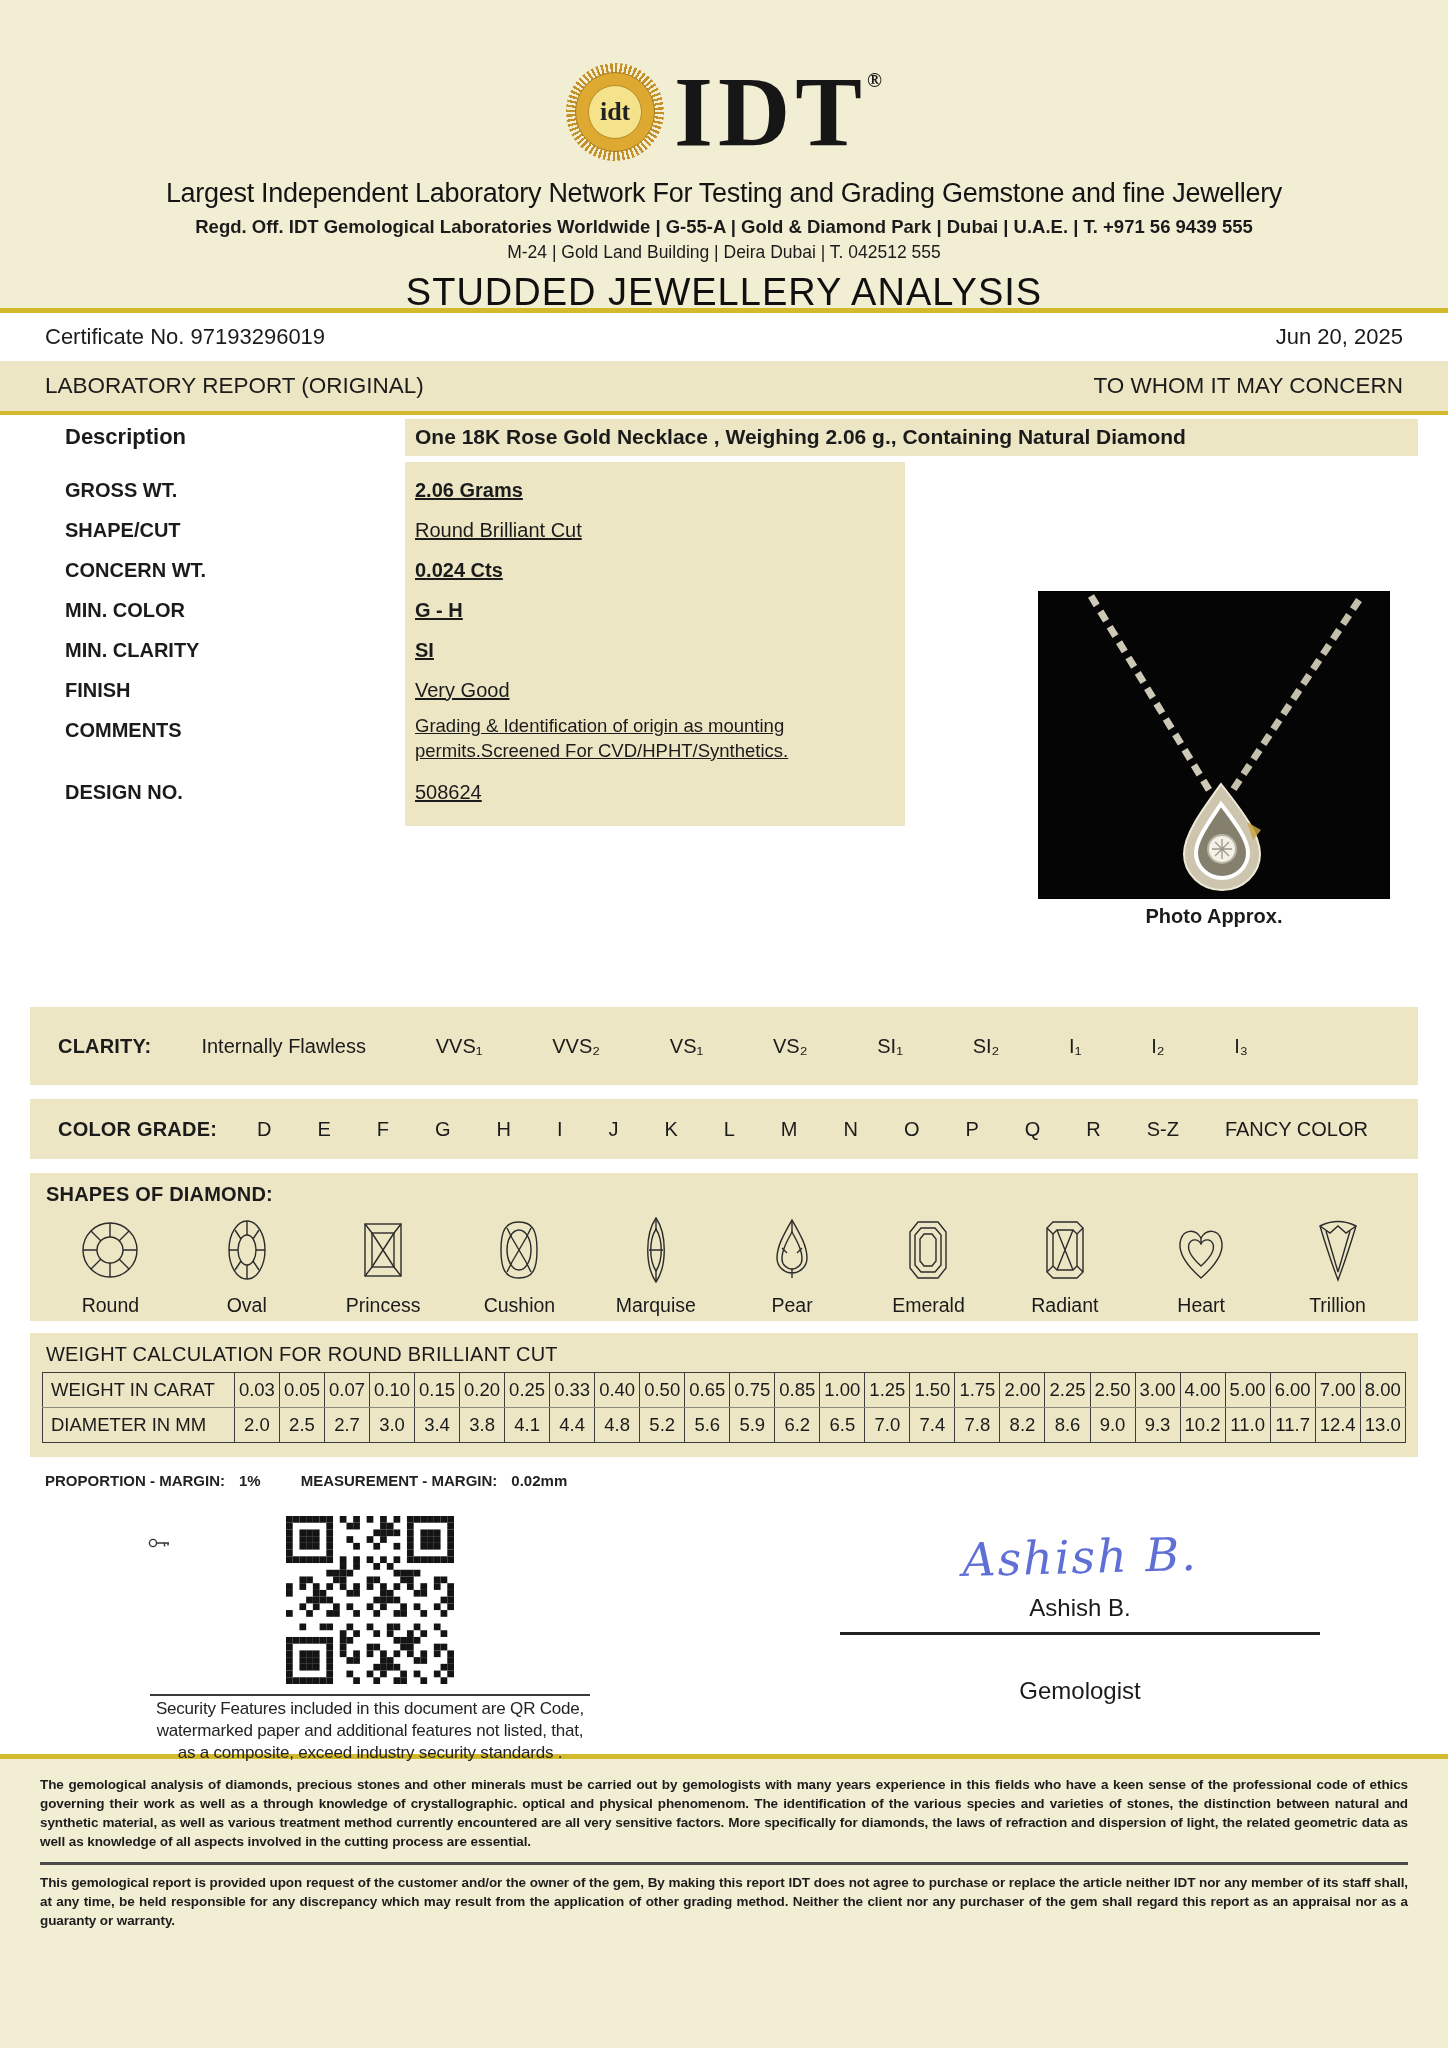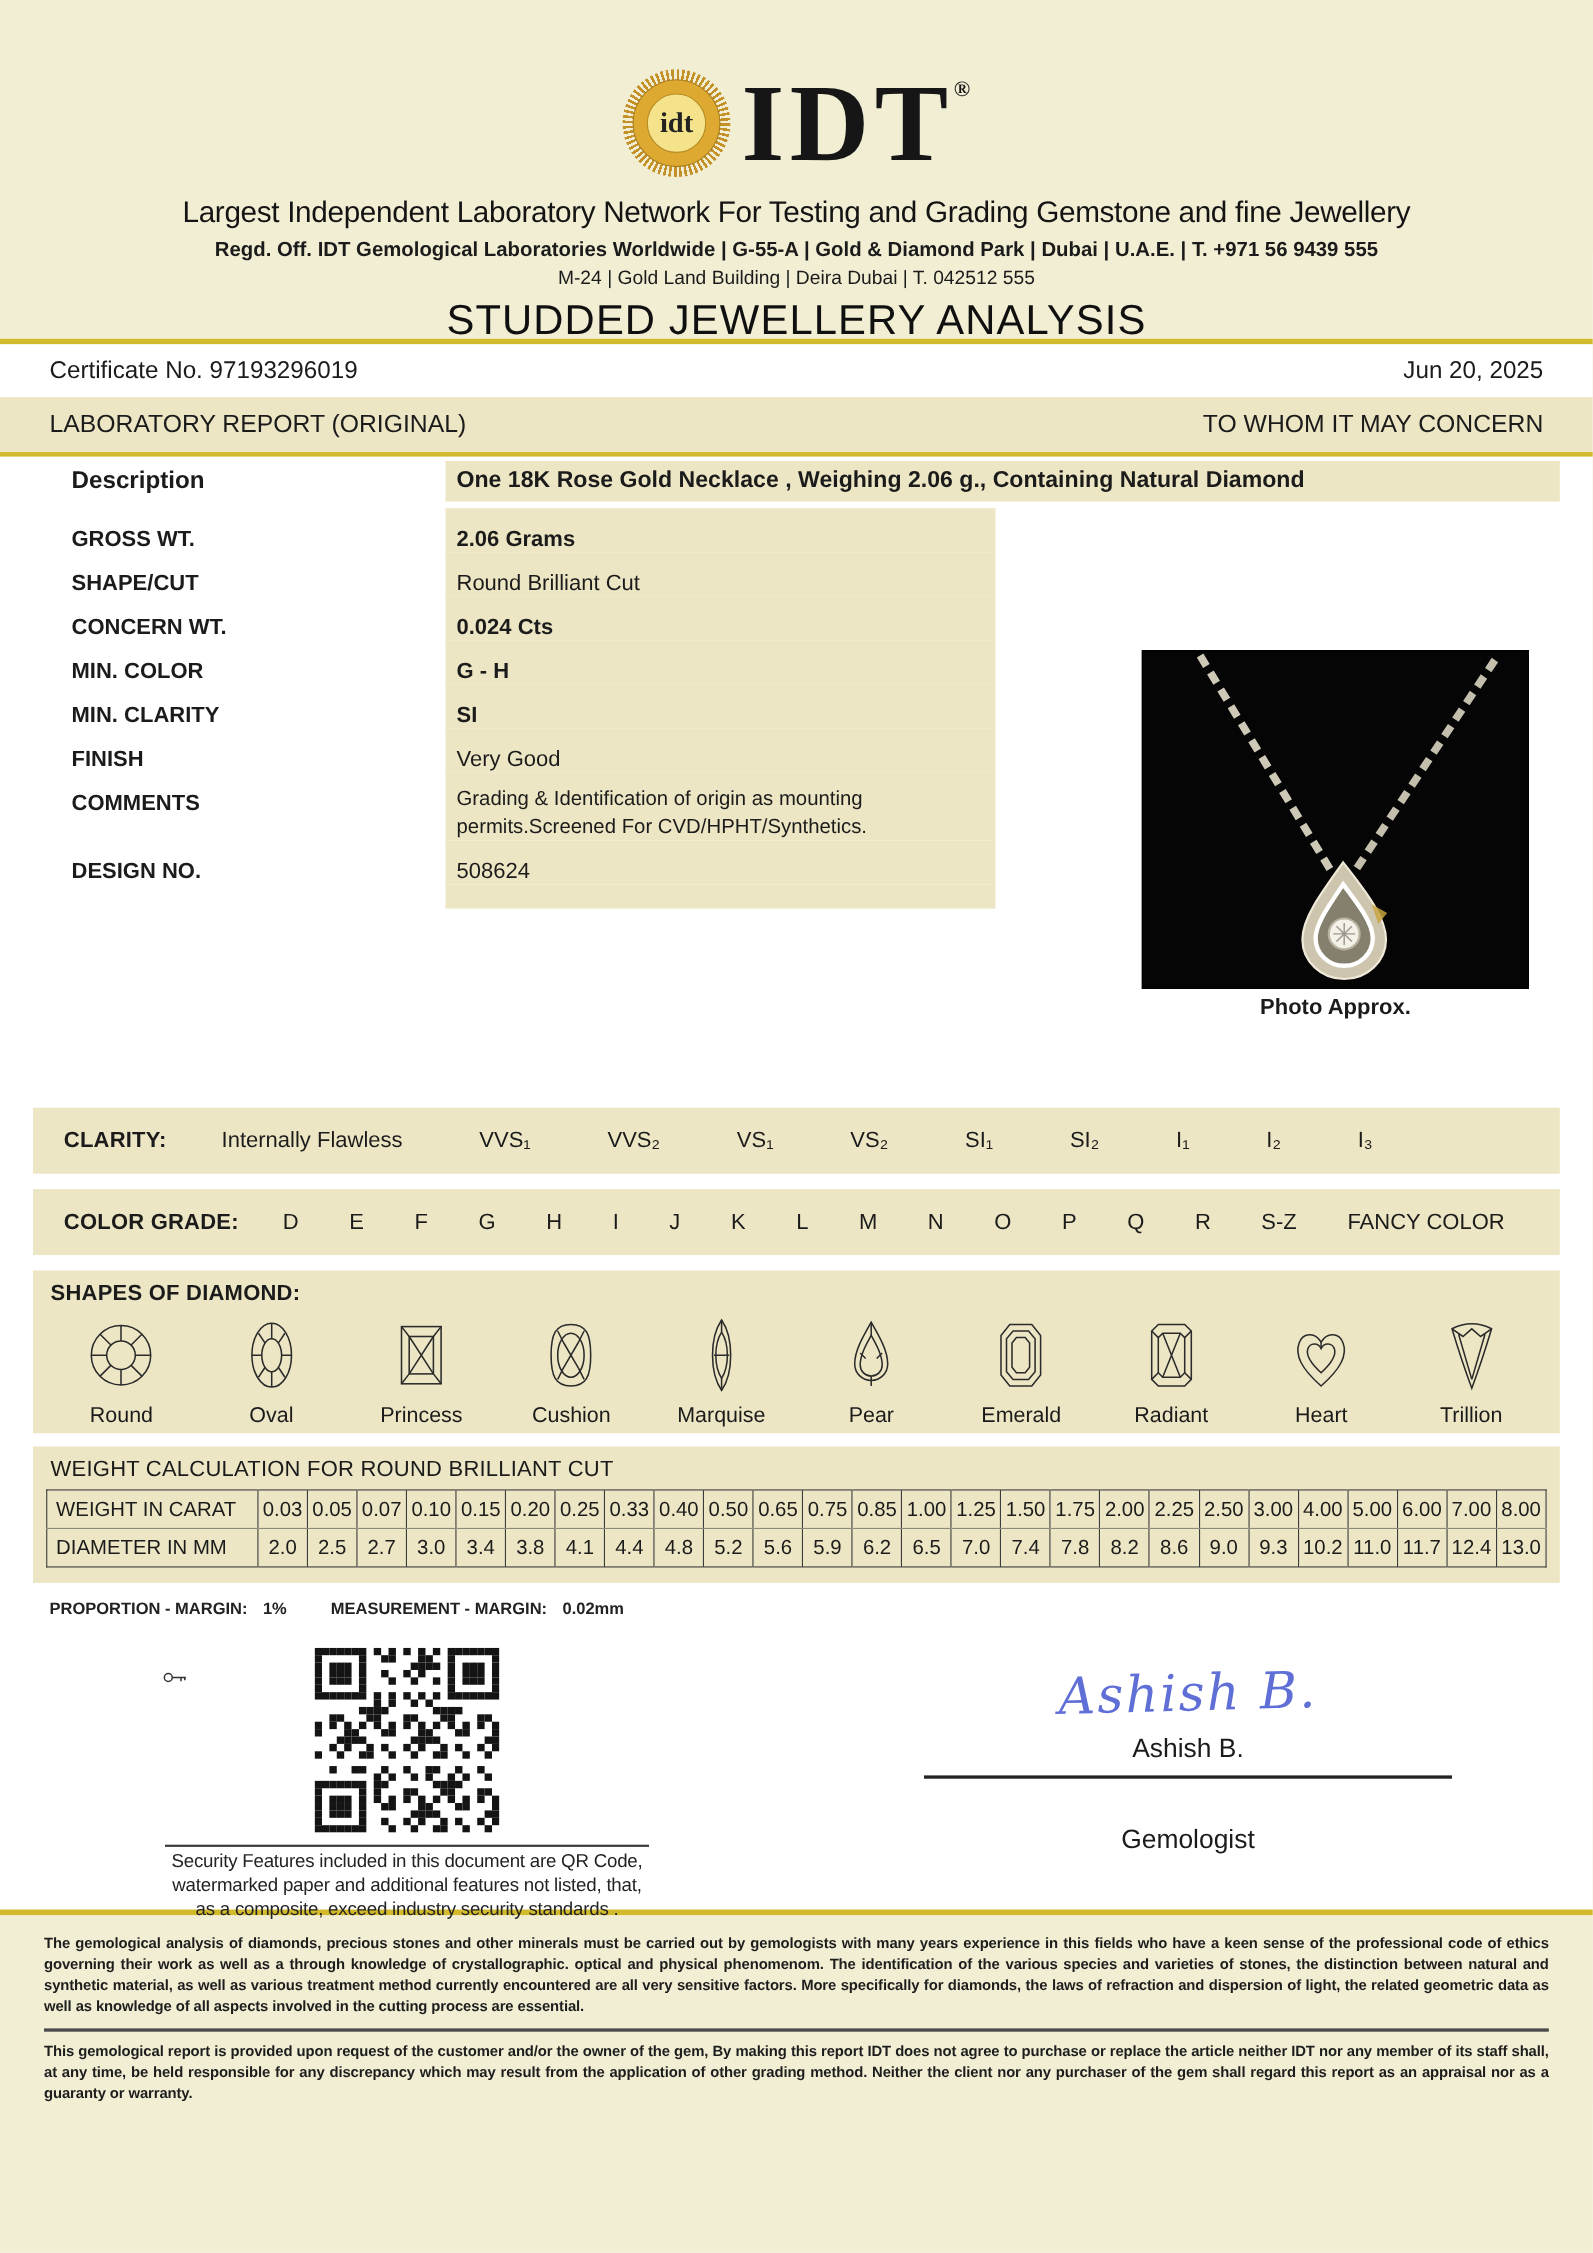--- a/index.html
+++ b/index.html
@@ -30,30 +30,30 @@
             font-size:22.5px;background:#ece6c4;border-bottom:4px solid #d3ba2c;}
 
   
   .fields-section{position:relative;height:570px;padding-top:2px;}
   .desc-row{display:flex;margin-top:2px;}
   .desc-label{width:405px;padding-left:65px;box-sizing:border-box;font-weight:700;font-size:22px;padding-top:5px;}
   .desc-value{flex:1;margin-right:30px;background:#ece6c4;font-weight:700;font-size:21px;padding:6px 10px 7px 10px;}
   .frows{margin-top:6px;}
   .frow{display:flex;}
   .flabel{width:405px;padding-left:65px;box-sizing:border-box;font-weight:700;font-size:20px;padding-top:17px;}
-  .fvalue{width:500px;background:#ece6c4;font-size:20px;padding:17px 12px 0 10px;box-sizing:border-box;}
+  .fvalue{width:500px;background:#ece6c4;font-size:20px;padding:17px 12px 0 10px;box-sizing:border-box;text-decoration:underline;}
   .fvalue.bold{font-weight:700;}
   .frow.comments .fvalue{font-size:18.5px;line-height:1.35;padding-top:12px;}
   .photo-wrap{position:absolute;left:1038px;top:176px;width:352px;text-align:center;}
   .photo-box{width:352px;height:308px;background:#000;border:1px solid #000;box-sizing:border-box;}
   .photo-caption{font-weight:700;font-size:20px;margin-top:6px;}
 
   
   .band{margin:0 30px;background:#ece6c4;}
-  .band.clarity{margin-top:20px;height:60px;display:flex;align-items:center;padding:0 0 0 28px;box-sizing:border-box;}
+  .band.clarity{margin-top:20px;height:78px;display:flex;align-items:center;padding:0 0 0 28px;box-sizing:border-box;}
   .band.colorg {margin-top:14px;height:60px;display:flex;align-items:center;padding:0 0 0 28px;box-sizing:border-box;}
   .band-label{font-size:20px;font-weight:600;letter-spacing:0.2px;flex:none;}
   .band-items{display:flex;flex:1;justify-content:space-between;align-items:baseline;font-size:20px;}
   .band.clarity .band-items{padding:0 170px 0 50px;}
   .band.colorg  .band-items{padding:0 50px 0 40px;}
 
   .band.shapes{margin-top:14px;height:148px;padding:10px 16px 0 16px;box-sizing:border-box;}
   .shapes-row{display:flex;justify-content:space-between;margin-top:2px;}
   .shape{width:9.5%;text-align:center;}
   .shape svg{display:block;margin:0 auto;}

